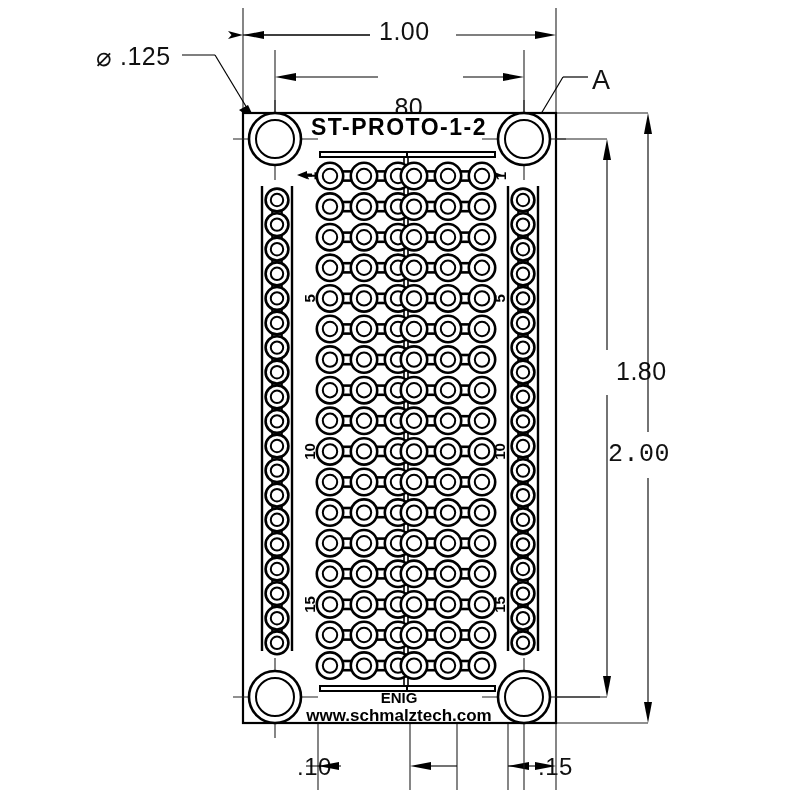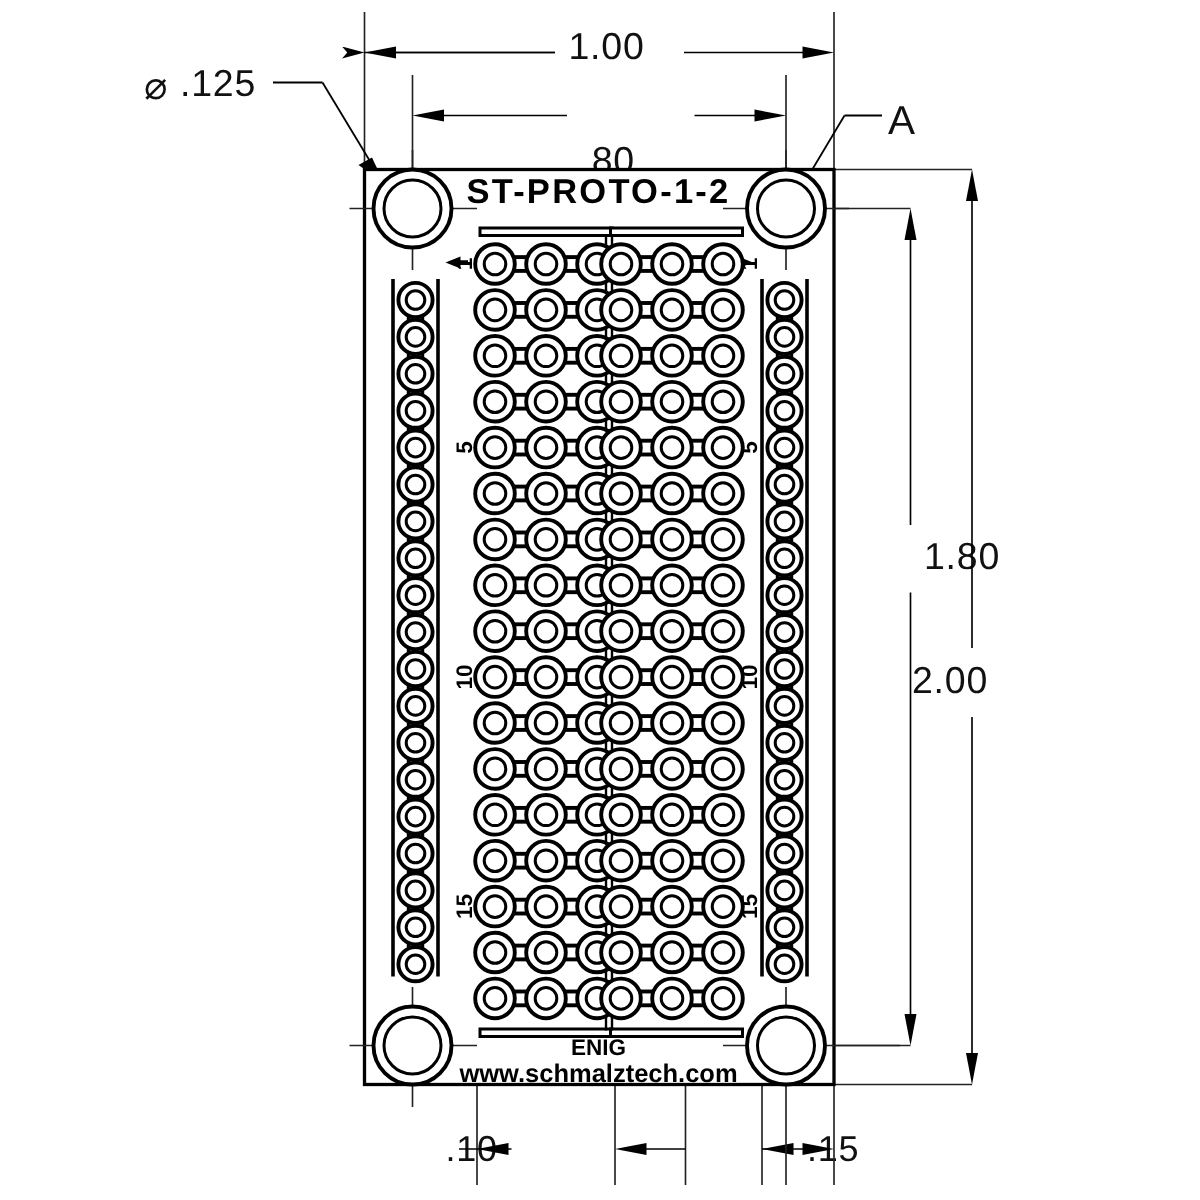--- a/index.html
+++ b/index.html
@@ -32,21 +32,21 @@
 
   <div class="dimtext" style="left:387px;top:57px;margin-top:36px;">.80</div>
 
   <div class="dimtext" style="left:96px;top:42px;font-size:26px;">⌀</div>
   <div class="dimtext" style="left:120px;top:42px;">.125</div>
 
   <div class="dimtext" style="left:592px;top:65px;font-size:27px;">A</div>
 
   <div class="dimtext" style="left:572px;top:357px;margin-left:44px;">1.80</div>
 
-  <div class="dimtext" style="left:608px;top:440px;">2.00</div>
+  <div class="dimtext" style="left:608px;top:440px;font-family:Liberation Mono, monospace;">2.00</div>
 
   <div class="dimtext small" style="left:297px;top:753px;">.10</div>
 
   <div class="dimtext small" style="left:538px;top:753px;">.15</div>
 
   <svg viewBox="0 0 800 800">
     <defs>
       <marker id="arrR" markerWidth="16" markerHeight="8" refX="15" refY="4" orient="auto" markerUnits="userSpaceOnUse">
         <path d="M0,0 L15,4 L0,8 L3.5,4 Z" fill="#000"></path>
       </marker>

